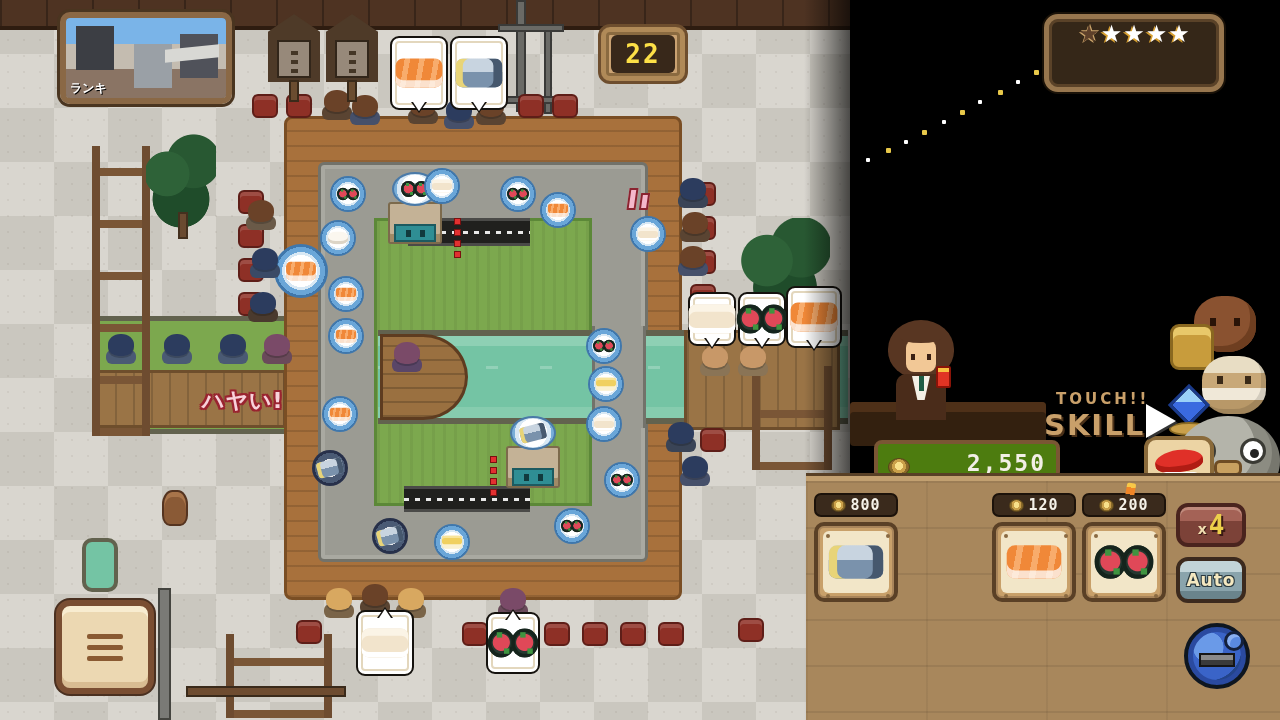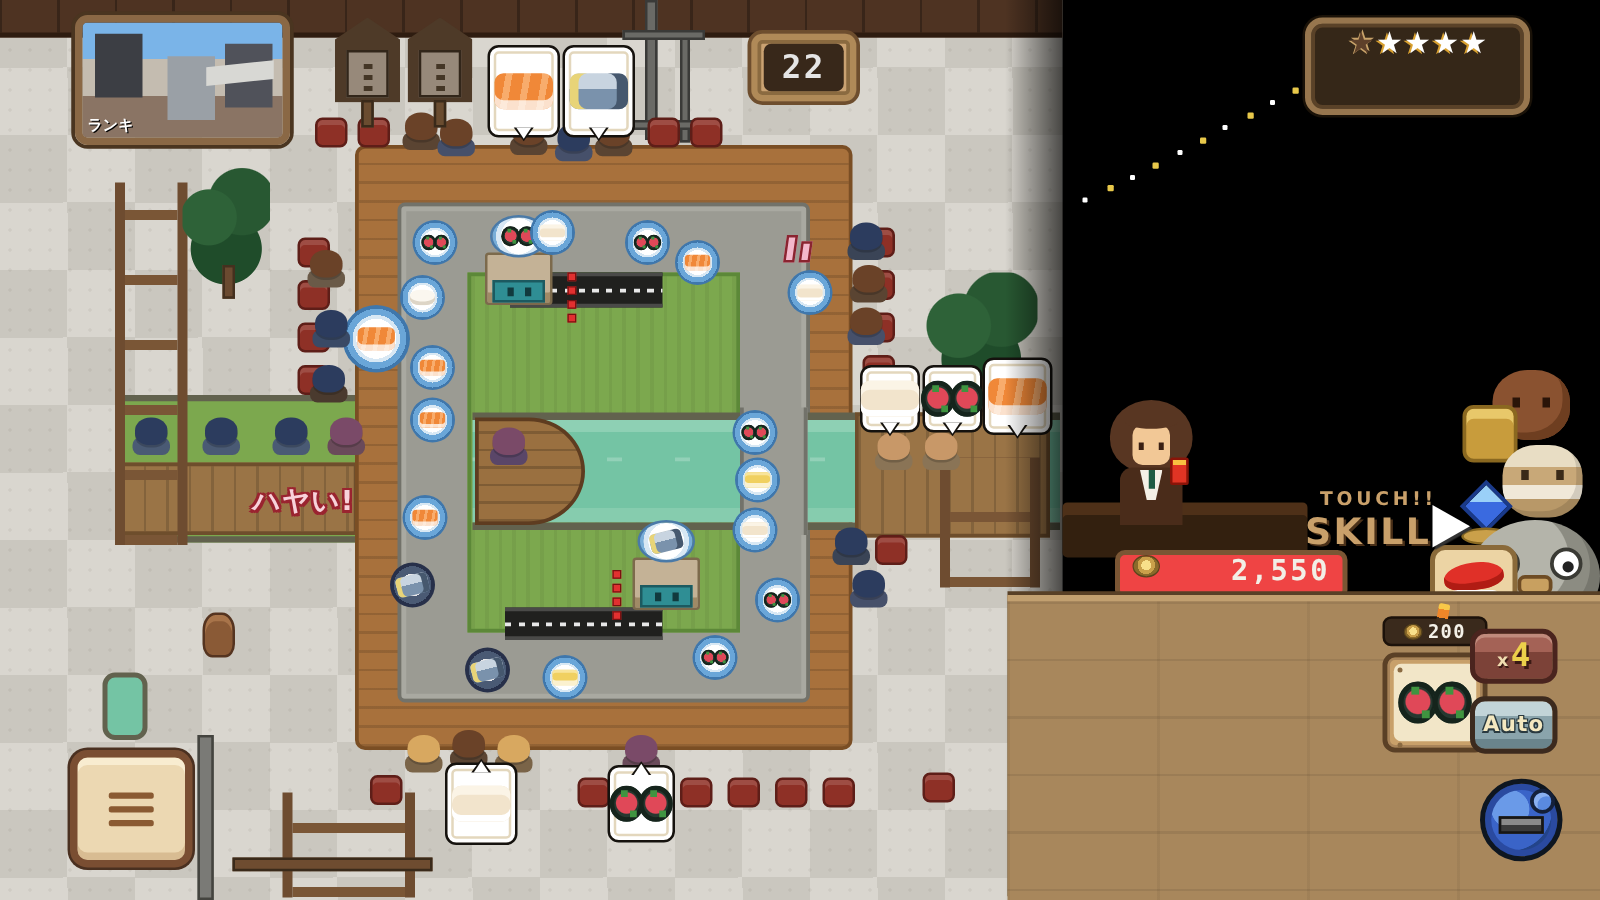--- a/index.html
+++ b/index.html
@@ -124,37 +124,37 @@
 
   .impatience{position:absolute;left:628px;top:188px;z-index:7;}
   .impatience span{display:inline-block;width:9px;background:#f4b8cc;border:2px solid #8a2430;margin-right:3px;}
   .impatience .a{height:22px;transform:skewX(-8deg);} .impatience .b{height:17px;margin-top:5px;transform:skewX(-8deg);}
 
   .haya{position:absolute;left:202px;top:386px;z-index:8;font-weight:bold;font-size:22px;color:#f8d2da;
     letter-spacing:1px;
     text-shadow:-2px 0 #9a2430,2px 0 #9a2430,0 -2px #9a2430,0 2px #9a2430,
       -2px -2px #9a2430,2px 2px #9a2430,-2px 2px #9a2430,2px -2px #9a2430;}
 
-  .photo-frame{position:absolute;left:60px;top:12px;width:172px;height:104px;border-radius:10px;
+  .photo-frame{position:absolute;left:60px;top:12px;width:172px;height:92px;border-radius:10px;
     border:6px solid #8a6845;box-shadow:0 0 0 3px #4a3520,inset 0 0 0 2px #5a4328;overflow:hidden;z-index:9;}
   .photo{position:absolute;inset:0;
     background:linear-gradient(180deg,#7ab4e8 0 32%,#c4bcb0 32% 64%,#8a7464 64%);}
   .photo::before{content:"";position:absolute;left:6%;top:10%;width:24%;height:55%;background:#3c3e44;
     box-shadow:104px 8px 0 #50525a,58px 18px 0 #9aa0a6;}
   .photo::after{content:"";position:absolute;right:4%;top:36%;width:34%;height:16%;background:#d8d8d4;
     transform:skewY(-6deg);}
   .photo-label{position:absolute;left:4px;bottom:1px;font-size:12px;font-weight:bold;color:#fff;
     text-shadow:1px 1px 0 #000;z-index:2;}
 
   .timer{position:absolute;left:598px;top:24px;width:90px;height:60px;border-radius:12px;background:#caa272;
     border:3px solid #6e4e2e;box-shadow:inset 0 0 0 5px #b08a58,inset 0 0 0 8px #8a6a40;
     display:flex;align-items:center;justify-content:center;z-index:9;}
   .timer-inner{width:64px;height:38px;background:#38281a;border-radius:6px;display:flex;align-items:center;
     justify-content:center;font-family:"DejaVu Sans Mono",monospace;font-weight:bold;font-size:26px;
-    color:#e5e5e5;letter-spacing:2px;}
+    color:#fde047;letter-spacing:2px;}
 
   .menu-btn{position:absolute;left:56px;top:600px;width:98px;height:94px;border-radius:14px;background:#ecd8b2;
     border:6px solid #7a4e32;box-shadow:inset 0 6px 0 #f8ecd0,inset 0 -6px 0 #d8bc92,0 0 0 2px #4a3020;
     display:flex;flex-direction:column;align-items:center;justify-content:center;gap:6px;z-index:9;}
   .menu-btn i{display:block;width:36px;height:5px;background:#8a5a32;border-radius:2px;}
 
   #scene .shadow-edge{position:absolute;right:0;top:0;width:46px;height:100%;
     background:linear-gradient(90deg,transparent,rgba(0,0,0,.65));pointer-events:none;z-index:11;}
 
   
@@ -184,22 +184,22 @@
   .chef .face::before{left:5px;} .chef .face::after{right:5px;}
   .chef .fringe{position:absolute;left:16px;top:12px;width:42px;height:11px;background:#583622;border-radius:0 0 50% 50%;}
   .chef .bodyd{position:absolute;left:12px;top:54px;width:50px;height:46px;background:#4a2c1a;border-radius:10px 10px 0 0;}
   .chef .shirt{position:absolute;left:28px;top:56px;width:18px;height:24px;background:#f4f0e6;
     clip-path:polygon(0 0,100% 0,70% 100%,30% 100%);}
   .chef .tie{position:absolute;left:35px;top:56px;width:5px;height:15px;background:#1e5c44;}
   .chef .card{position:absolute;left:52px;top:46px;width:15px;height:22px;background:#e03424;
     border:2px solid #8a1408;border-radius:2px;box-shadow:inset 0 4px 0 #f8c040;}
   .chef-counter{position:absolute;left:850px;top:402px;width:196px;height:44px;background:#33200f;
     border-radius:4px;box-shadow:inset 0 10px 0 #4e3018;z-index:14;}
-  .wallet{position:absolute;left:892px;top:440px;width:186px;height:40px;border:4px solid #7a5634;
-    border-radius:8px;background:#ef4444;display:flex;align-items:flex-start;padding:0 10px;z-index:16;}
+  .wallet{position:absolute;left:874px;top:440px;width:186px;height:40px;border:4px solid #7a5634;
+    border-radius:8px;background:#4d7c0f;display:flex;align-items:flex-end;padding:0 10px;z-index:16;}
   .wallet .coin{width:22px;height:18px;border-radius:50%;flex:none;
     background:radial-gradient(circle at 50% 45%,#f8e08a 0 4px,#caa04a 4px 7px,#8a6a2a 7px);border:1px solid #5a451c;}
   .wallet .amt{flex:1;text-align:right;font-family:"DejaVu Sans Mono",monospace;font-weight:bold;
     font-size:23px;color:#f2efe6;letter-spacing:2px;}
 
   .touch-label{position:absolute;left:1056px;top:390px;color:#c9a06a;font-weight:bold;font-size:15px;
     letter-spacing:3px;z-index:15;}
   .skill-label{position:absolute;left:1044px;top:408px;color:#c9a06a;font-weight:bold;font-size:29px;
     letter-spacing:2px;text-shadow:2px 2px 0 #4a3018;z-index:15;}
   .skill-cursor{position:absolute;left:1146px;top:404px;width:0;height:0;border-left:30px solid #fff;
@@ -640,21 +640,43 @@
       <span class="b"></span>
     </div>
   <div class="creature c3">
     <span class="eye le"></span>
     <span class="eye re"></span>
     <span class="beak"></span>
   </div>
   <div class="creature icon-sashimi"></div>
 
   <div class="panel">
-    <div class="shop-item" style="left:276px;margin-left:24px;">
+    <div class="shop-item" style="left:8px;">
+      <div class="price-tag">
+        <span class="coin"></span>
+        <span class="pr">800</span>
+      </div>
+      <div class="shop-btn">
+          <div class="shop-face icon-slot">
+            <div class="mini t-saba"></div>
+          </div>
+        </div>
+    </div>
+    <div class="shop-item" style="left:186px;">
+      <div class="price-tag">
+        <span class="coin"></span>
+        <span class="pr">120</span>
+      </div>
+      <div class="shop-btn">
+          <div class="shop-face icon-slot">
+            <div class="mini t-salmon"></div>
+          </div>
+        </div>
+    </div>
+    <div class="shop-item" style="left:276px;">
       <div class="price-tag">
         <span class="coin"></span>
         <span class="pr">200</span>
       </div>
       <div class="shop-btn">
           <div class="shop-face icon-slot">
             <div class="mini t-maki">
               <div class="mp l"></div>
               <div class="mp r"></div>
             </div>

